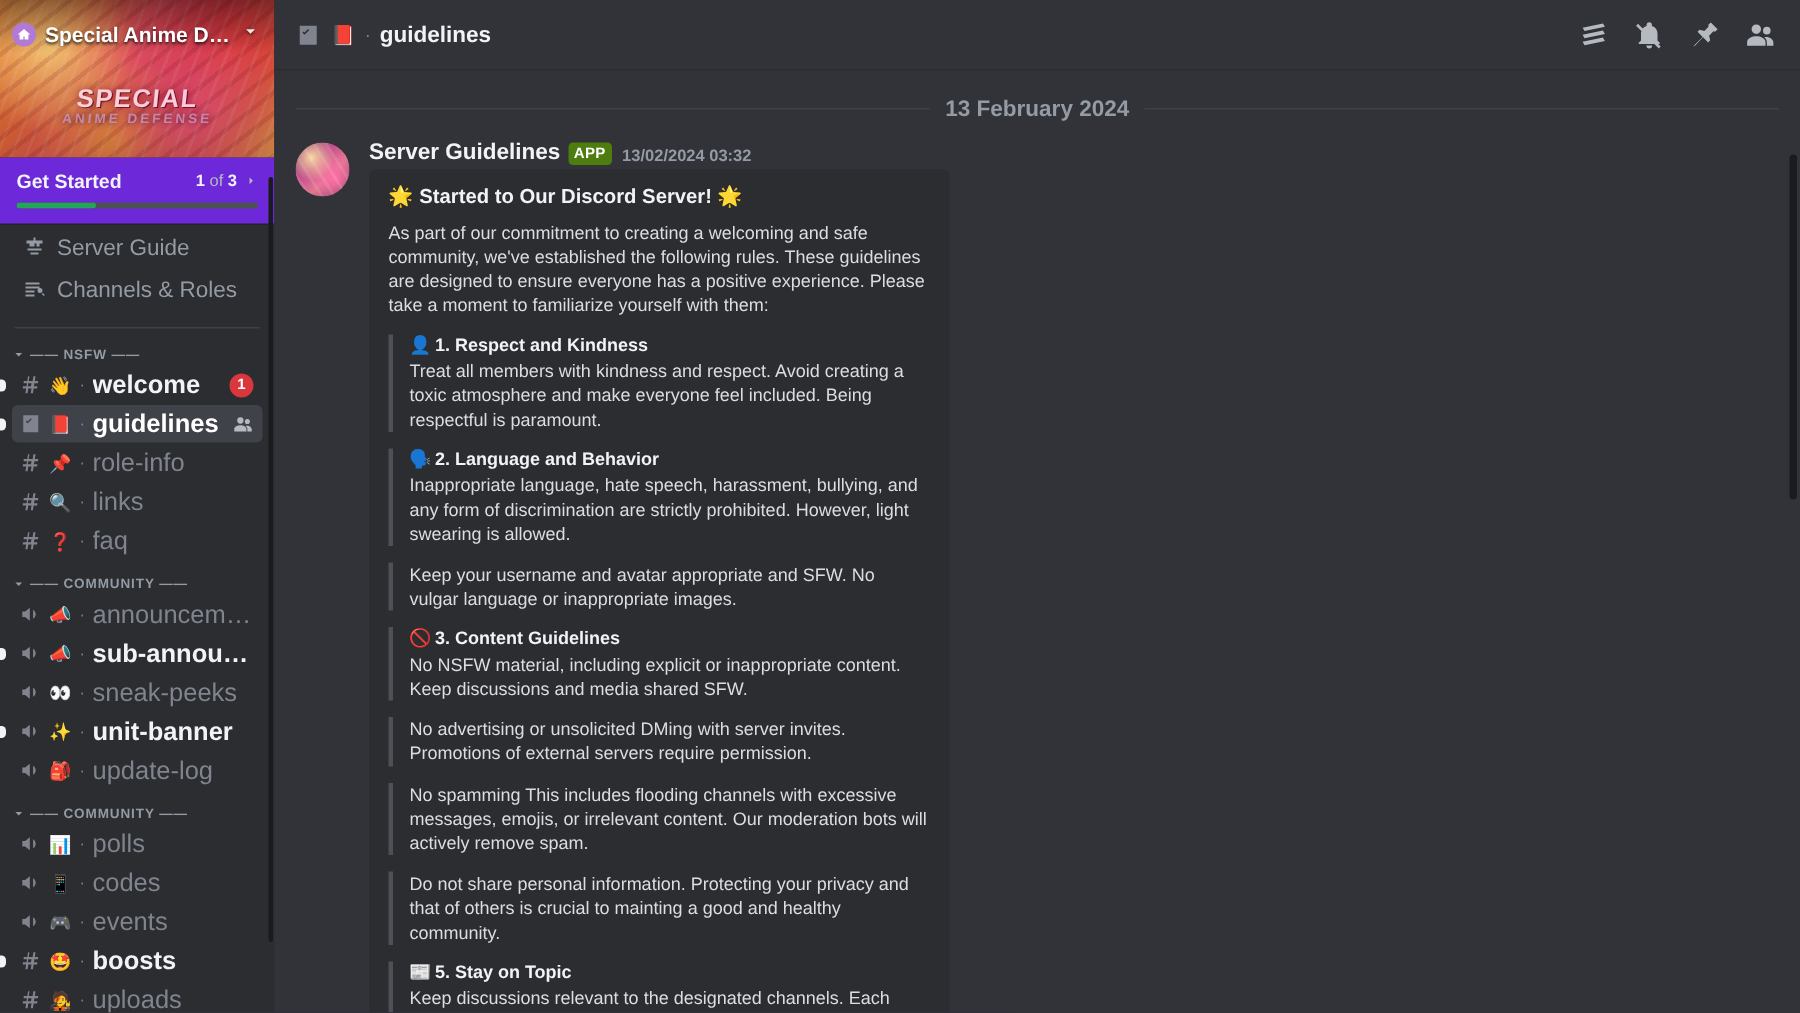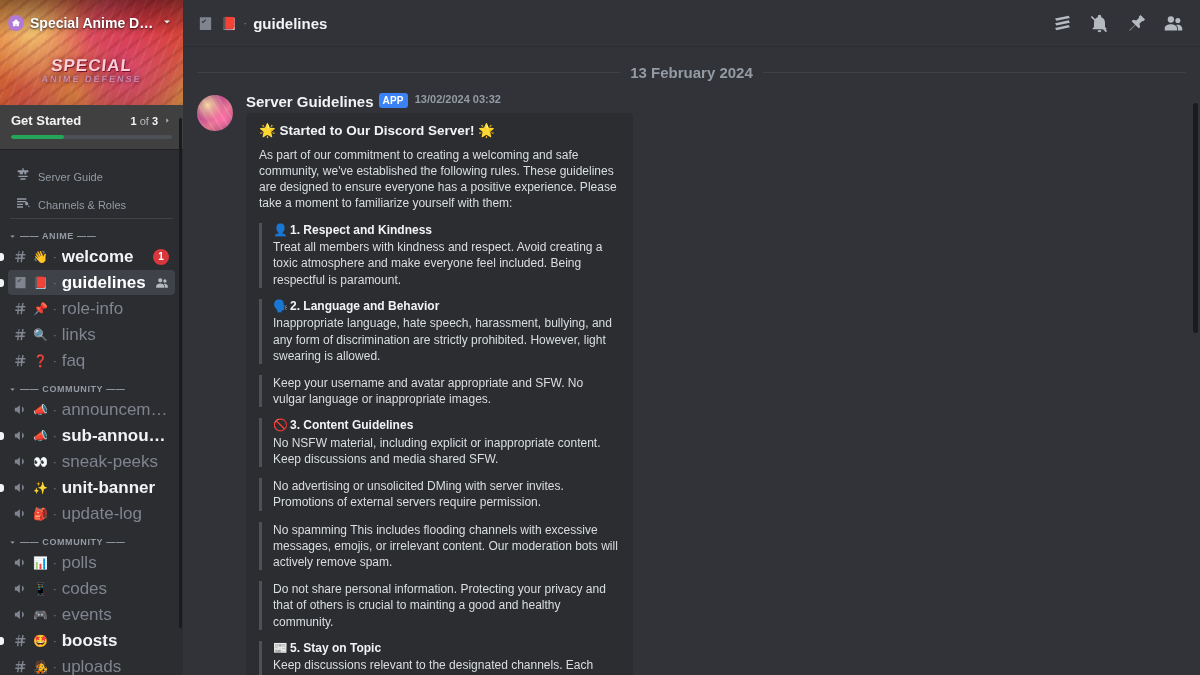--- a/index.html
+++ b/index.html
@@ -85,41 +85,41 @@
     color: #ffffff; font-size: 14px; font-weight: bold;
     white-space: nowrap; overflow: hidden; text-overflow: ellipsis;
     text-shadow: 0 1px 2px rgba(0,0,0,0.75);
     flex: 1 1 auto;
   }
   .chevron-down { flex: 0 0 12px; }
   .chevron-down svg { width: 12px; height: 12px; fill: #e8e9ea; filter: drop-shadow(0 1px 1px rgba(0,0,0,0.6)); }
 
   .get-started {
     padding: 8px 11px 10px 11px;
-    background: #404040;
+    background: #6d28d9;
     border-bottom: 1px solid #232428;
   }
   .gs-row { display: flex; align-items: center; justify-content: space-between; }
   .gs-title { color: #f2f3f5; font-size: 13px; font-weight: bold; }
   .gs-count { color: #b5bac1; font-size: 11px; display: flex; align-items: center; gap: 3px; }
   .gs-count b { color: #f2f3f5; font-weight: bold; }
   .gs-count .chev { margin-left: 2px; }
   .gs-count .chev svg { width: 9px; height: 9px; fill: #b5bac1; display: block; }
   .gs-bar {
     margin-top: 7px; height: 4px; border-radius: 3px;
     background: #4e5058; overflow: hidden;
   }
   .gs-bar-fill { height: 100%; border-radius: 3px; background: #23a55a; }
 
   .nav-list { padding: 7px 0 0 0; }
   .nav-row {
-    display: flex; align-items: flex-end; gap: 6px;
+    display: flex; align-items: flex-start; gap: 6px;
     height: 26px; margin: 0 8px 2px 8px;
     padding: 0 6px; border-radius: 4px;
-    color: #949ba4; font-size: 11px;
+    color: #949ba4; font-size: 15px;
     position: relative;
   }
   .nav-row .ico { width: 18px; flex: 0 0 18px; display: flex; align-items: center; justify-content: center; }
   .nav-row .ico svg { width: 16px; height: 16px; fill: #949ba4; }
   .divider-line { height: 1px; background: #3f4147; margin: 7px 10px 2px 10px; }
 
   .cat {
     display: flex; align-items: center; gap: 3px;
     padding: 10px 8px 3px 8px;
     color: #949ba4;
@@ -200,24 +200,24 @@
     background:
       radial-gradient(circle at 30% 28%, #f7d7a0 0%, rgba(247,215,160,0) 42%),
       radial-gradient(circle at 72% 66%, #ff6fa8 0%, rgba(255,111,168,0) 48%),
       linear-gradient(135deg, #7a3d6b 0%, #c7508f 38%, #e0788f 62%, #5c2b52 100%);
   }
   .avatar::after {
     content: ""; position: absolute; inset: 0;
     background: repeating-linear-gradient(58deg, rgba(255,255,255,0.10) 0 2px, rgba(0,0,0,0) 2px 7px);
   }
   .msg-body { flex: 1 1 auto; min-width: 0; }
-  .msg-head { display: flex; align-items: flex-start; gap: 5px; margin-bottom: 2px; }
+  .msg-head { display: flex; align-items: flex-end; gap: 5px; margin-bottom: 2px; }
   .msg-author { color: #f2f3f5; font-size: 15px; font-weight: bold; }
   .app-tag {
-    background: #3b82f6; color: #fff; font-size: 10px; font-weight: bold;
+    background: #4d7c0f; color: #fff; font-size: 10px; font-weight: bold;
     padding: 1px 4px 0 4px; border-radius: 3px; line-height: 14px; letter-spacing: .2px;
   }
   .msg-time { color: #949ba4; font-size: 11px; margin-left: 2px; font-weight: bold; }
 
   .embed {
     background: #2b2d31;
     border-radius: 4px;
     max-width: 387px;
     padding: 10px 14px 12px 13px;
     margin-top: 3px;
@@ -314,21 +314,21 @@
         </div>
       </div>
     <div class="divider-line"></div>
     <div id="cat-list">
         <div class="cat">
           <span class="caret">
             <svg viewBox="0 0 24 24">
               <path d="M6 9l6 6 6-6z"></path>
             </svg>
           </span>
-          <span class="cat-txt">—— ANIME ——</span>
+          <span class="cat-txt">—— NSFW ——</span>
         </div>
         <div class="ch unread">
           <span class="pip"></span>
           <span class="ch-ico">
             <svg viewBox="0 0 24 24">
               <path d="M9.1 3 8.3 8H4.6l-.3 2.3h3.7l-.6 3.4H3.7L3.4 16h3.7L6.3 21h2.3l.8-5h3.4l-.8 5h2.3l.8-5h3.7l.3-2.3h-3.7l.6-3.4h3.7l.3-2.3h-3.7l.8-5h-2.3l-.8 5H9.8l.8-5zM9.4 10.3h3.4l-.6 3.4H8.8z"></path>
             </svg>
           </span>
           <span class="emoji">👋</span>
           <span class="dotsep">·</span>

